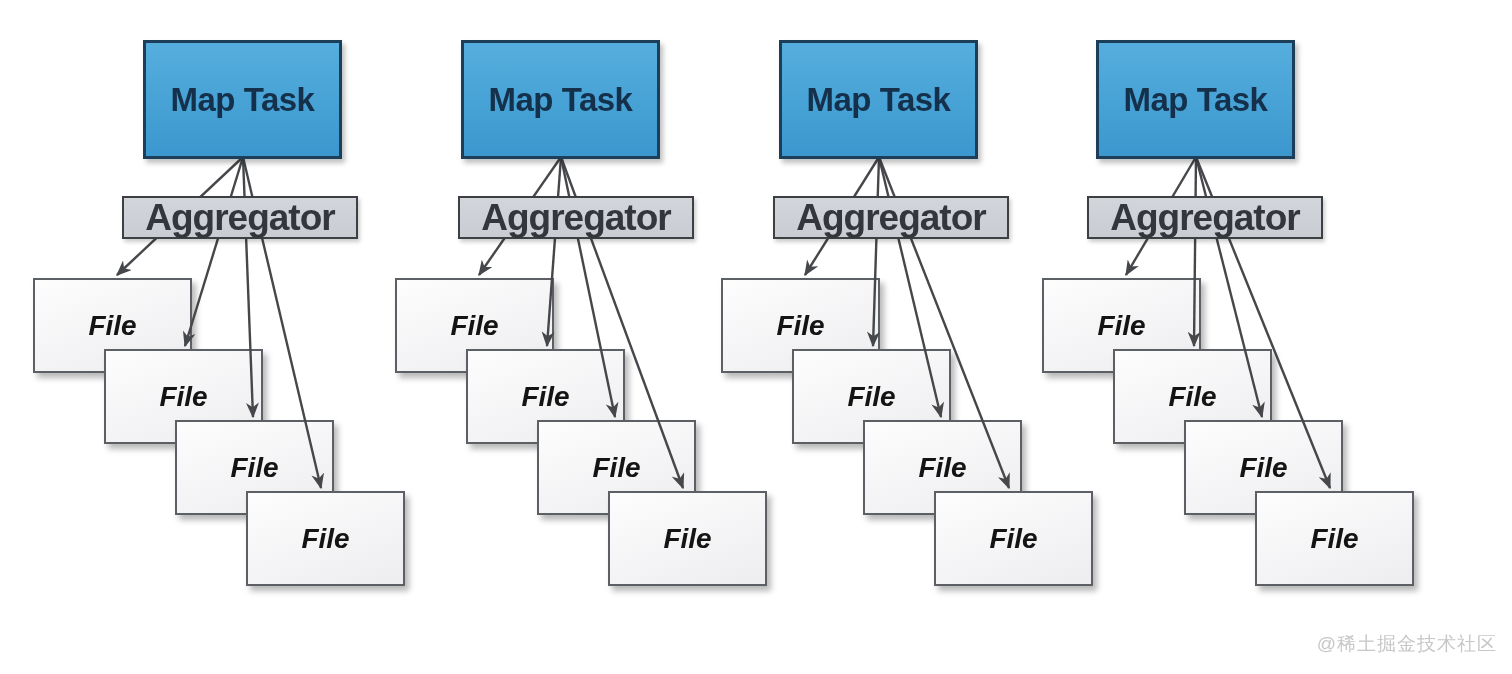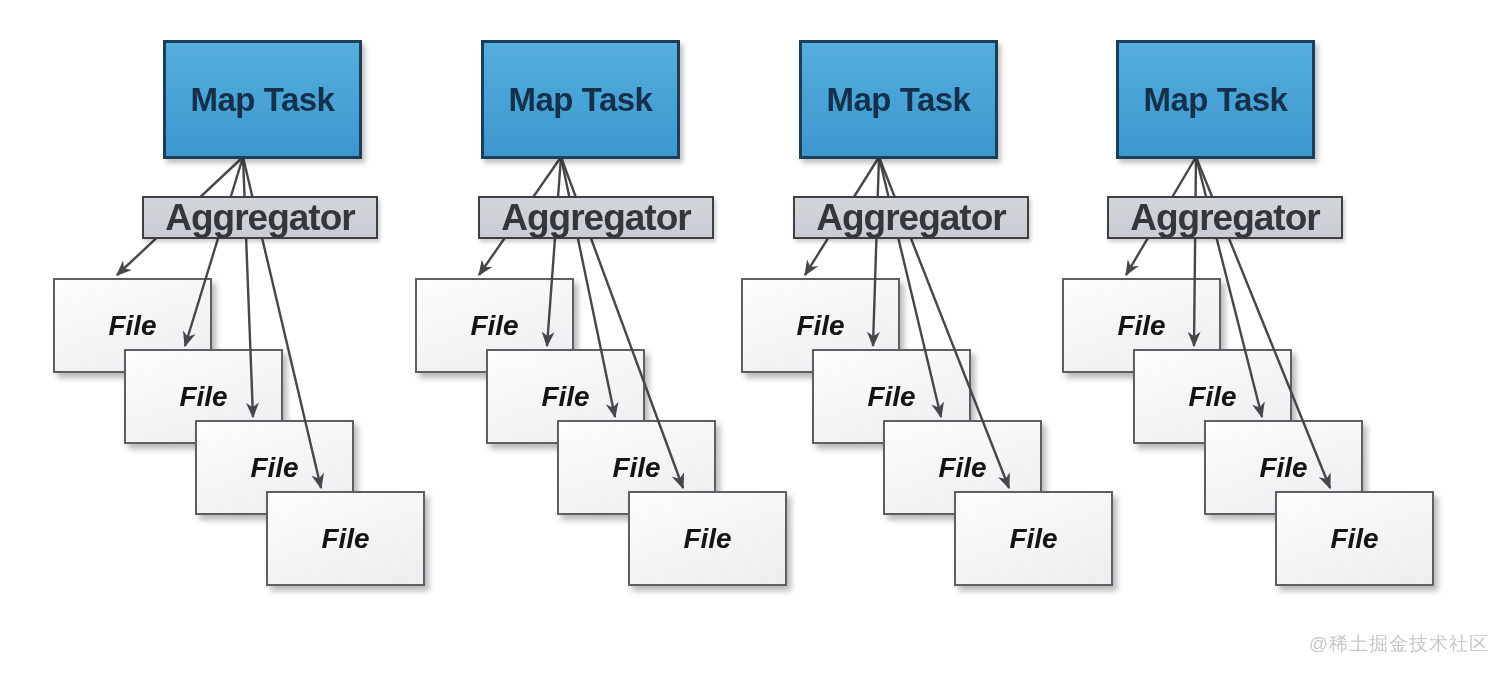--- a/index.html
+++ b/index.html
@@ -1,32 +1,32 @@
 <!DOCTYPE html>
 <html><head>
 <meta charset="utf-8">
 <style>
   html,body{margin:0;padding:0;background:#ffffff;}
   #stage{position:relative;width:1512px;height:674px;overflow:hidden;background:#ffffff;
          font-family:"Liberation Sans",sans-serif;}
   .box{position:absolute;box-sizing:border-box;display:flex;align-items:center;justify-content:center;
-       font-weight:bold;text-align:center;margin-left:20px;}
+       font-weight:bold;text-align:center;}
   .map-task{background:linear-gradient(180deg,var(--map-fill-top),var(--map-fill-bottom));
             border:3px solid var(--map-border);color:var(--map-text);
             font-size:33px;letter-spacing:-0.5px;z-index:8;
             box-shadow:3px 4px 5px rgba(0,0,0,0.25);}
   .aggregator{background:linear-gradient(180deg,#d2d5da,var(--agg-fill));
               border:2px solid var(--agg-border);color:var(--agg-text);
               font-size:37px;letter-spacing:-1px;z-index:7;
               box-shadow:2px 3px 4px rgba(0,0,0,0.2);}
   .file{background:linear-gradient(160deg,#fdfdfe 0%,#ededef 100%);
         border:2px solid var(--file-border);color:var(--file-text);
         font-size:28px;box-shadow:4px 5px 6px rgba(0,0,0,0.28);font-style:italic;}
   #arrows{position:absolute;left:0;top:0;z-index:6;pointer-events:none;}
-  #watermark{position:absolute;right:23px;top:631px;font-size:19px;color:#c7c7c7;
+  #watermark{position:absolute;right:15px;top:631px;font-size:19px;color:#c7c7c7;
              letter-spacing:1px;z-index:9;}
 </style>
 </head>
 <body>
 
 <div id="stage" style="--map-fill-top: #55aedd; --map-fill-bottom: #3b97ce; --map-border: #1c3e58; --map-text: #14304a; --agg-fill: #c9cdd3; --agg-border: #3c4043; --agg-text: #33363b; --file-border: #5c6064; --file-text: #141414; --arrow: #45474a;">
   <svg id="arrows" width="1512" height="674" viewBox="0 0 1512 674">
       <defs>
         <marker id="ah" viewBox="0 0 12 10" refX="11" refY="5" markerUnits="userSpaceOnUse" markerWidth="16" markerHeight="13" orient="auto">
           <path d="M0,0 L12,5 L0,10 L3.5,5 Z" fill="#45474a"></path>

